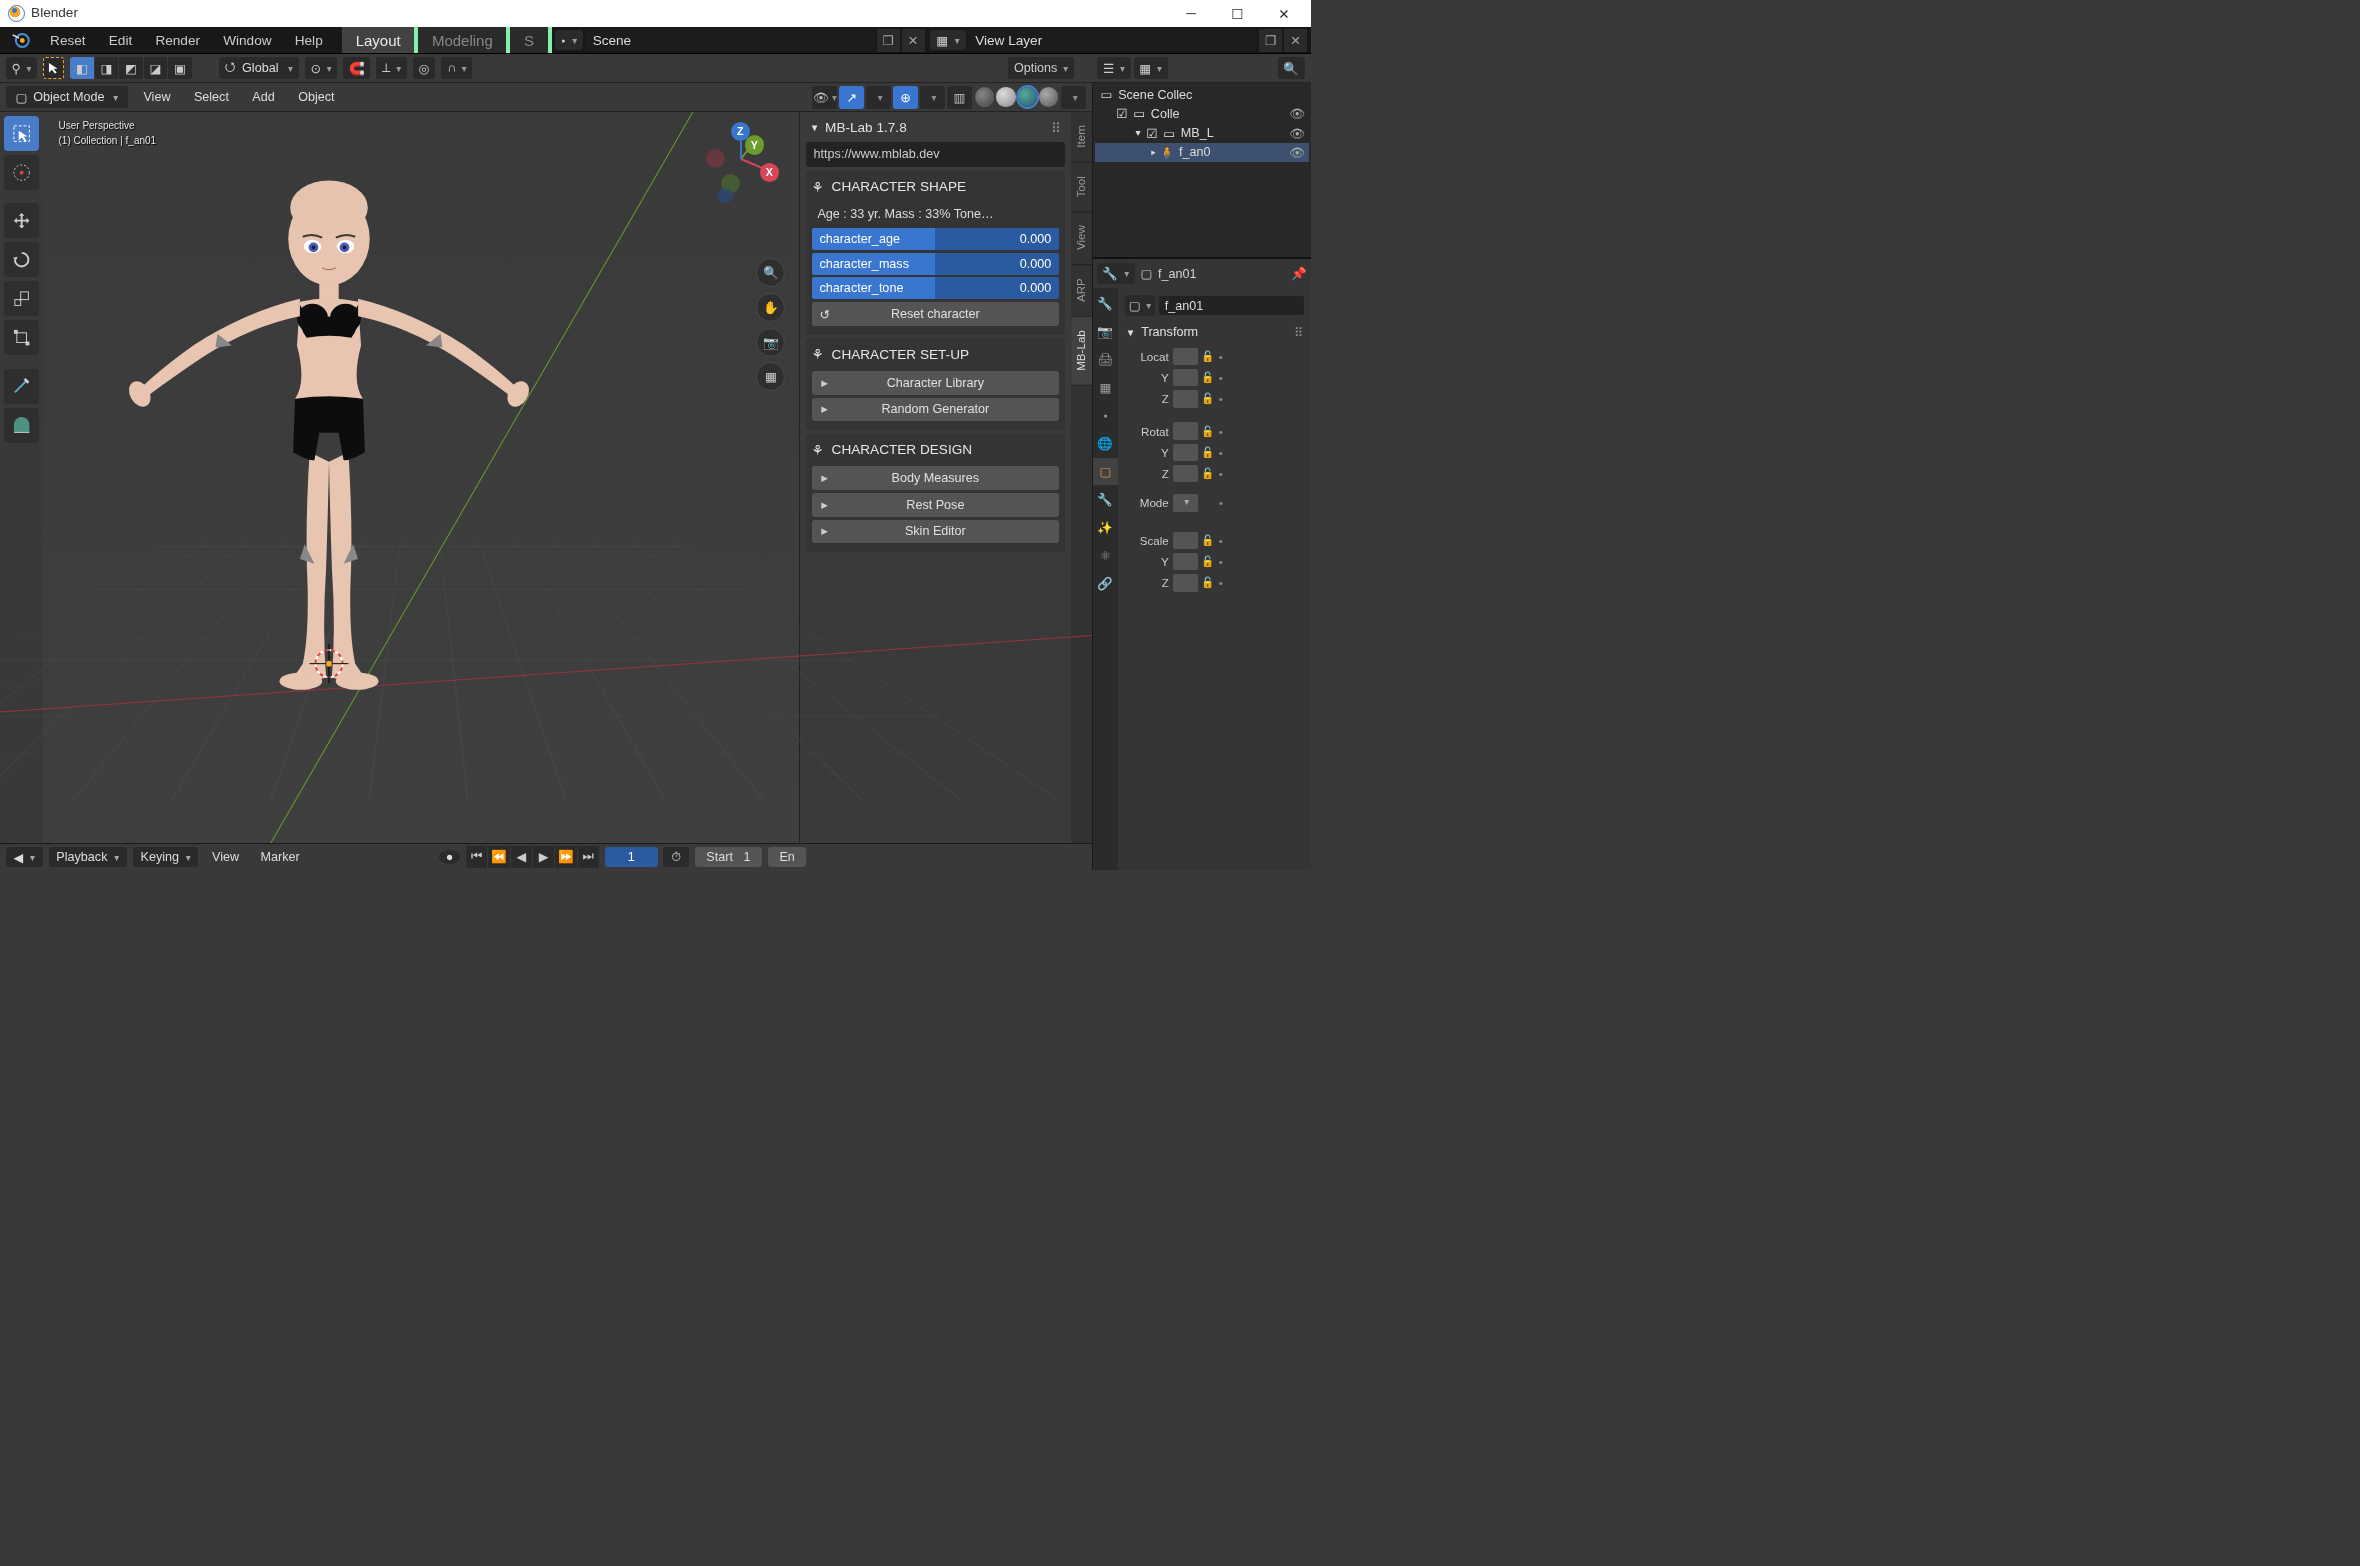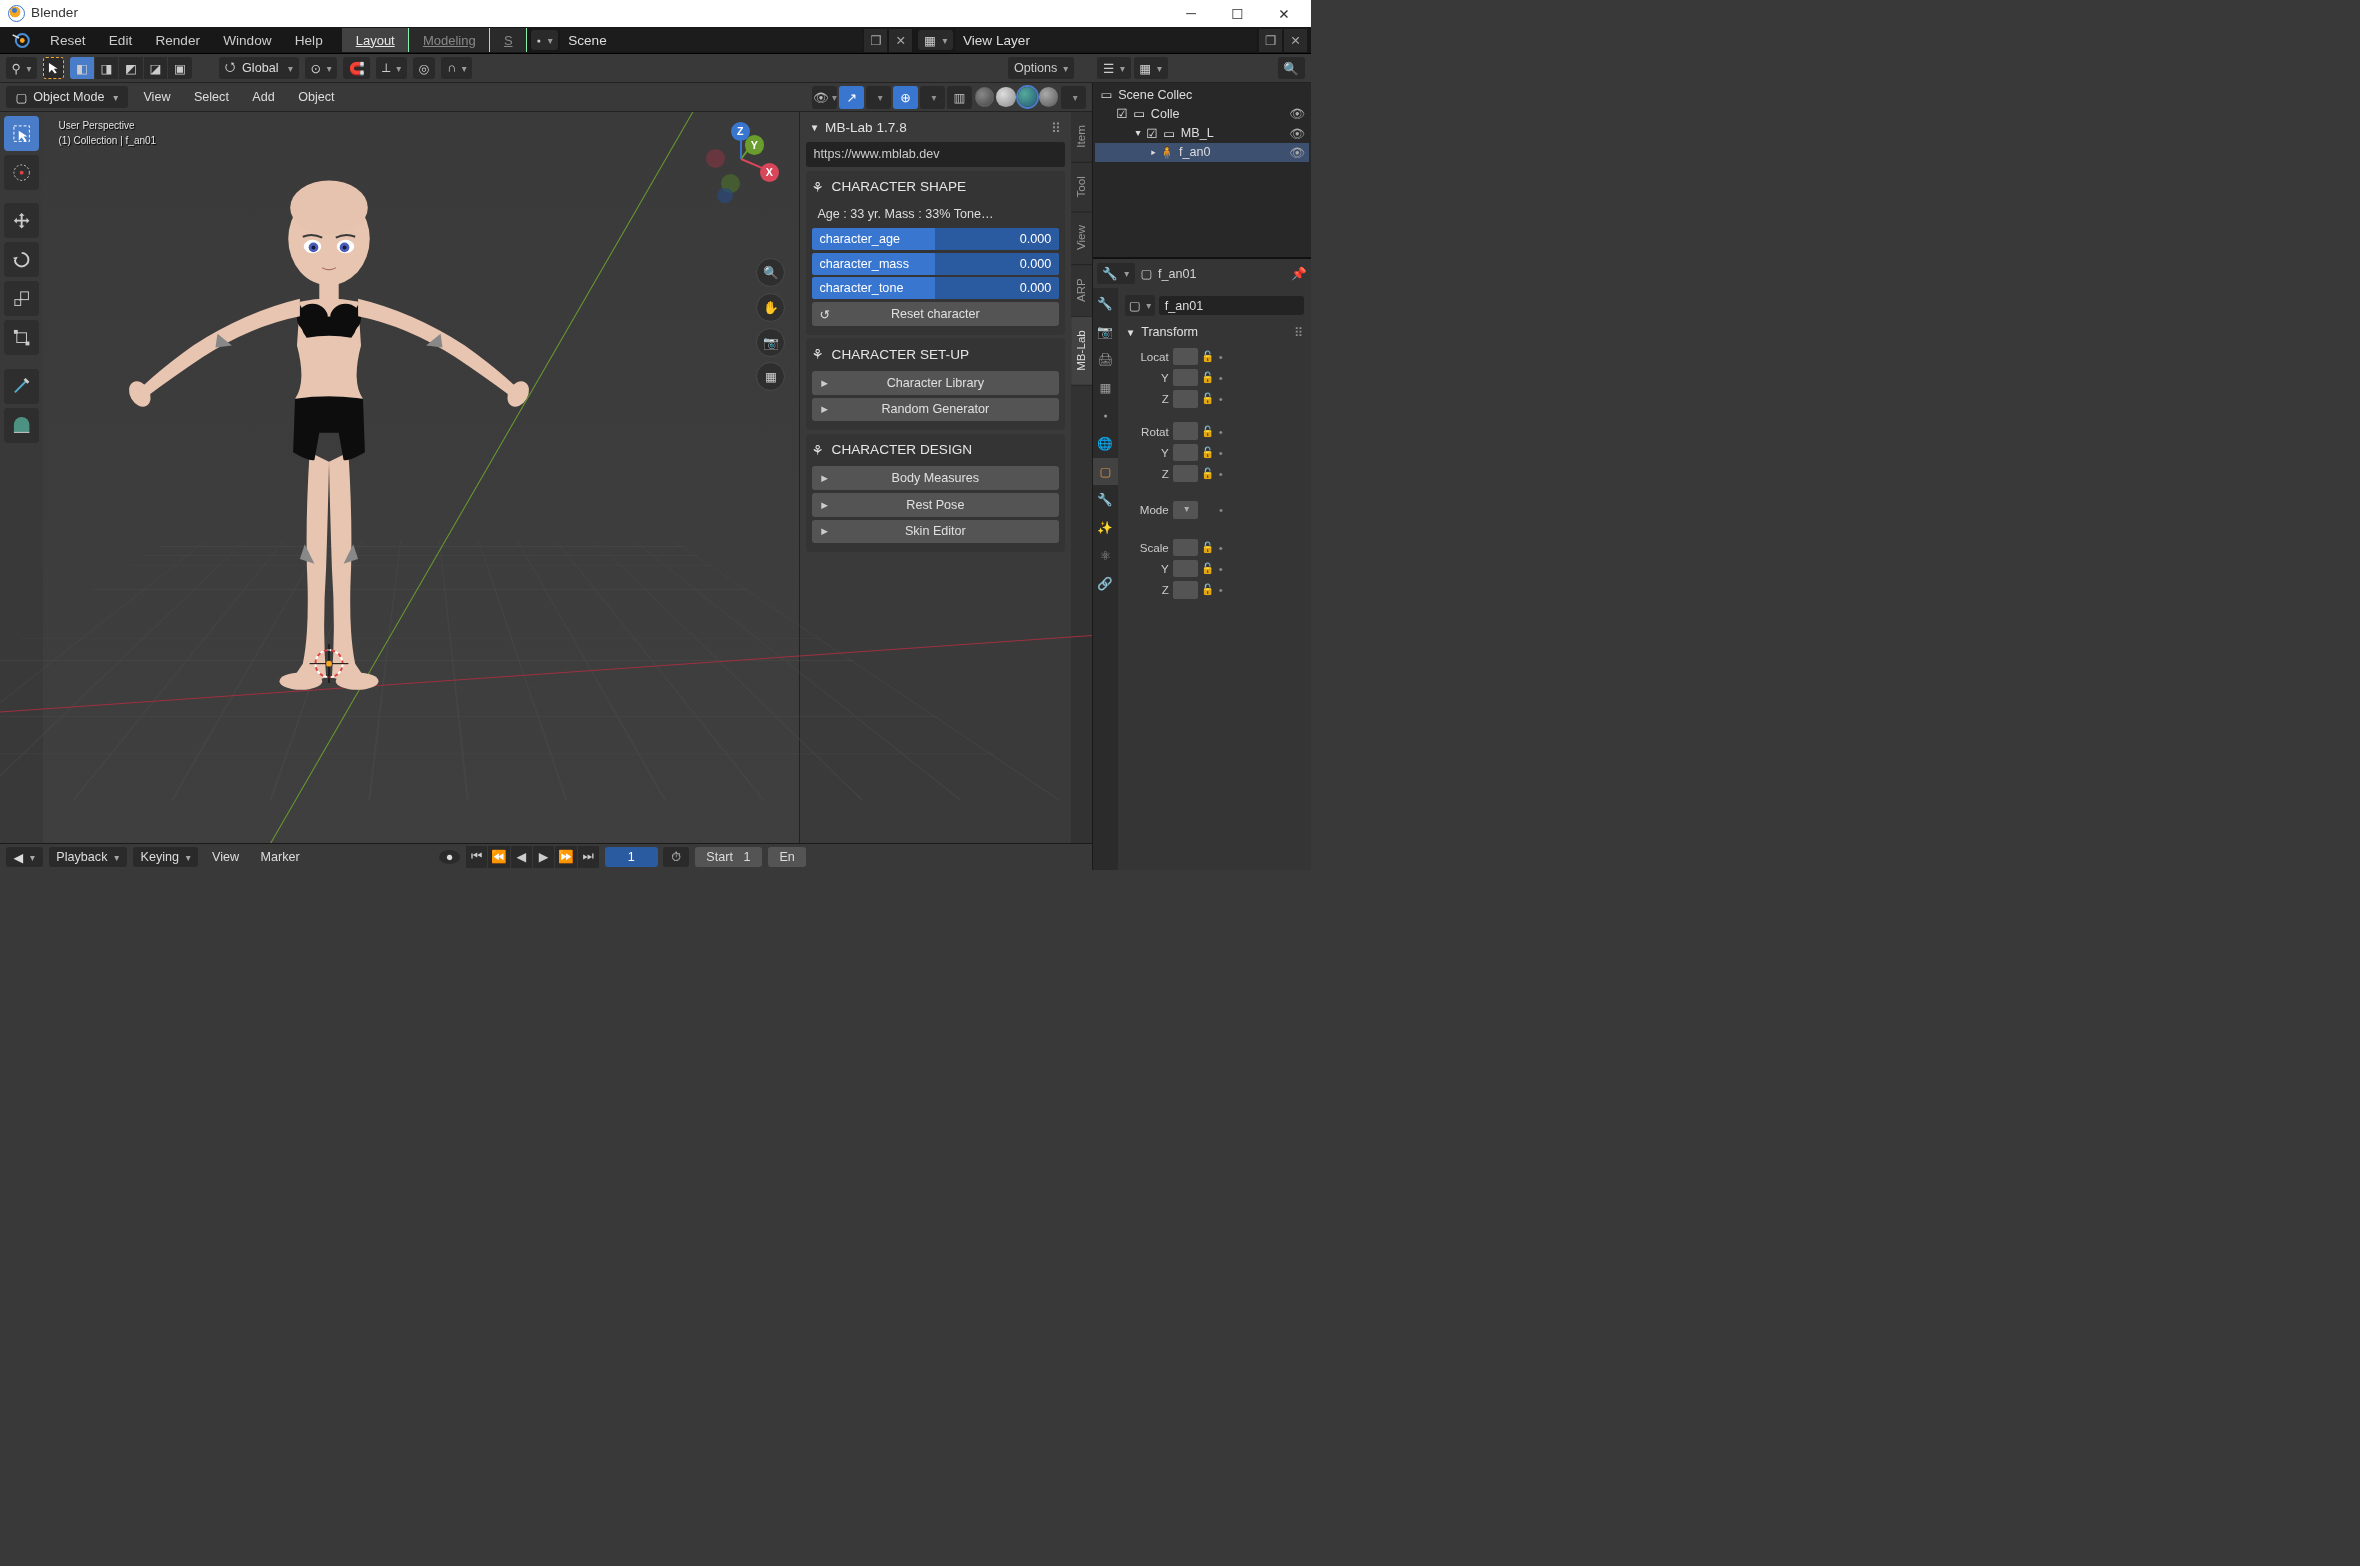--- a/index.html
+++ b/index.html
@@ -13,21 +13,21 @@
   .titlebar-title { color: #333; font-size: 13.6px; }
   .titlebar-right { display: flex; gap: 27px; color: #333; margin-right: 9.7px; }
   .win-btn { width: 19.4px; text-align: center; font-size: 13.6px; cursor: default; }
   
   
   .menubar { background: #181818; height: 27px; display: flex; align-items: center; padding: 0 3.9px; gap: 0; border-bottom: 1px solid #000; }
   .blender-icon { width: 23px; height: 23px; margin: 0 5.8px; display:flex; align-items:center; justify-content:center; }
   .blender-icon svg { width:19.4px; height:19.4px; }
   .menu-item { padding: 3.9px 11.6px; color: #ccc; font-size: 13.6px; }
   .workspace-tabs { display: flex; margin-left: 7.8px; }
-  .ws-tab { padding: 4.9px 13.6px; background: #2a2a2a; color: #888; font-size: 13px; border-right:1px solid #86efac;text-decoration:underline; }
+  .ws-tab { padding: 4.9px 13.6px; background: #2a2a2a; color: #888; font-size: 15px; border-right:4px solid #86efac; }
   .ws-tab.active { background: #424242; color: #e8e8e8; }
   .scene-area { display: flex; align-items: center; margin-left: 3.9px; flex: 1; gap: 1.9px; }
   .scene-dropdown { background: #2a2a2a; padding: 2.9px 5.8px; border-radius: 2.9px; display:flex; align-items:center; gap:3.9px; color:#ccc; }
   .scene-input { background: #1c1c1c; padding: 3.9px 7.8px; flex: 1; border-radius: 2.9px; color: #ddd; font-size:13.6px; }
   .sq-btn { background:#2a2a2a; width:23px; height:23px; display:flex; align-items:center; justify-content:center; color:#aaa; }
   
   
   .tool-header { background: #393939; height: 29px; display: flex; align-items: center; padding: 3.9px 5.8px; gap: 5.8px; border-bottom: 1px solid #222; }
   .th-btn { background: #2a2a2a; padding: 2.9px 5.8px; border-radius: 2.9px; display:flex; align-items:center; gap:2.9px; color:#ccc; height:21.3px; }
   .th-sel { border: 1px dashed #f5a623; padding: 2.9px; }
@@ -607,21 +607,21 @@
             <span class="prop-lock">🔓</span>
             <span class="prop-dot">•</span>
           </div>
         <div class="prop-field-row">
             <span class="prop-label">Z</span>
             <span class="prop-val"></span>
             <span class="prop-lock">🔓</span>
             <span class="prop-dot">•</span>
           </div>
 
-        <div class="prop-field-row" style="margin-top:15px">
+        <div class="prop-field-row" style="margin-top:8px">
             <span class="prop-label">Mode</span>
             <span class="prop-val" style="width:25px"><span class="chev" style="margin-left:11.6px">▾</span></span>
             <span class="prop-dot" style="margin-left:17.5px">•</span>
           </div>
 
         <div class="prop-field-row" style="margin-top:16px">
             <span class="prop-label">Scale</span>
             <span class="prop-val"></span>
             <span class="prop-lock">🔓</span>
             <span class="prop-dot">•</span>

